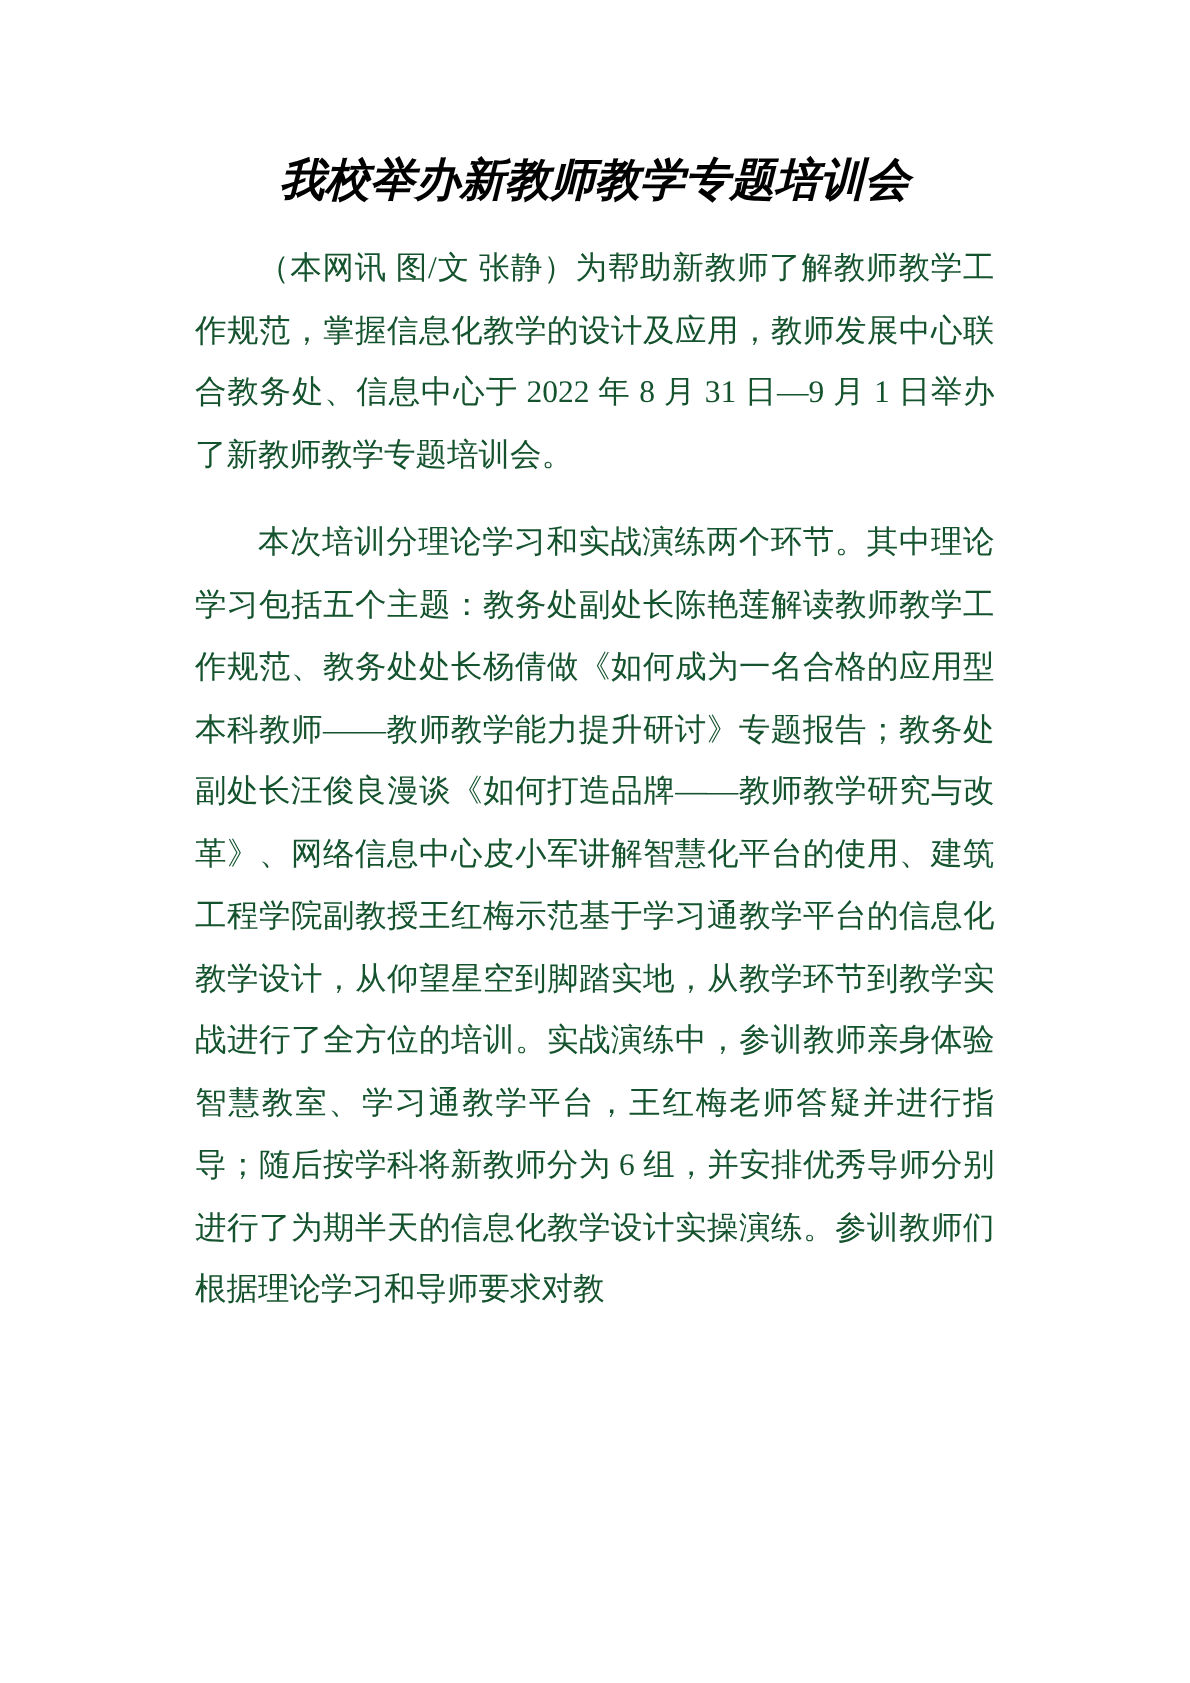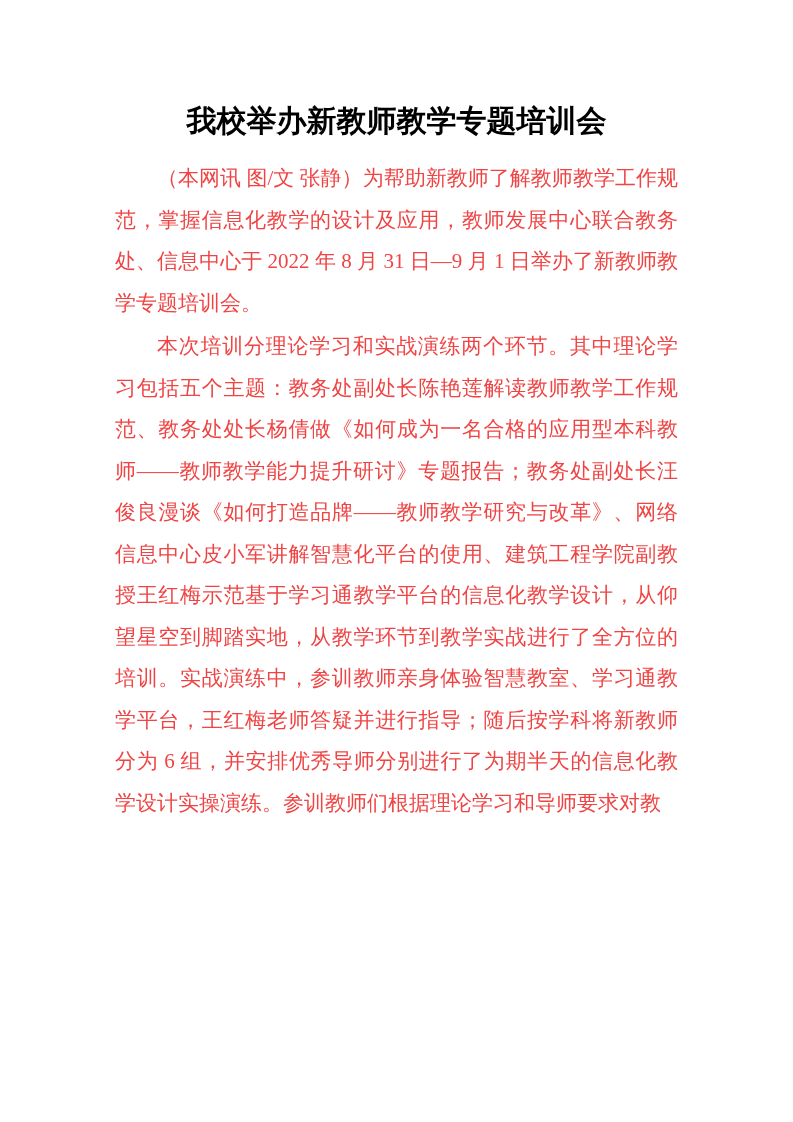--- a/index.html
+++ b/index.html
@@ -20,29 +20,30 @@
   }
   .doc-title {
     margin: 0;
     font-size: 30px;
     line-height: 40px;
     font-weight: bold;
     text-align: center;
     color: #000000;
     letter-spacing: 0;
     white-space: nowrap;
+    font-style: italic;
   }
   .article-body {
     margin-top: 17px;
   }
   .article-body p {
-    margin: 2px;
+    margin: 17px;
     font-size: 21px;
     line-height: 41.5px;
-    color: #ef4444;
+    color: #14532d;
     text-align: justify;
     text-justify: inter-ideograph;
     text-indent: 2em;
     word-break: break-all;
   }
 </style>
 </head>
 <body>
 
 <div class="page">

